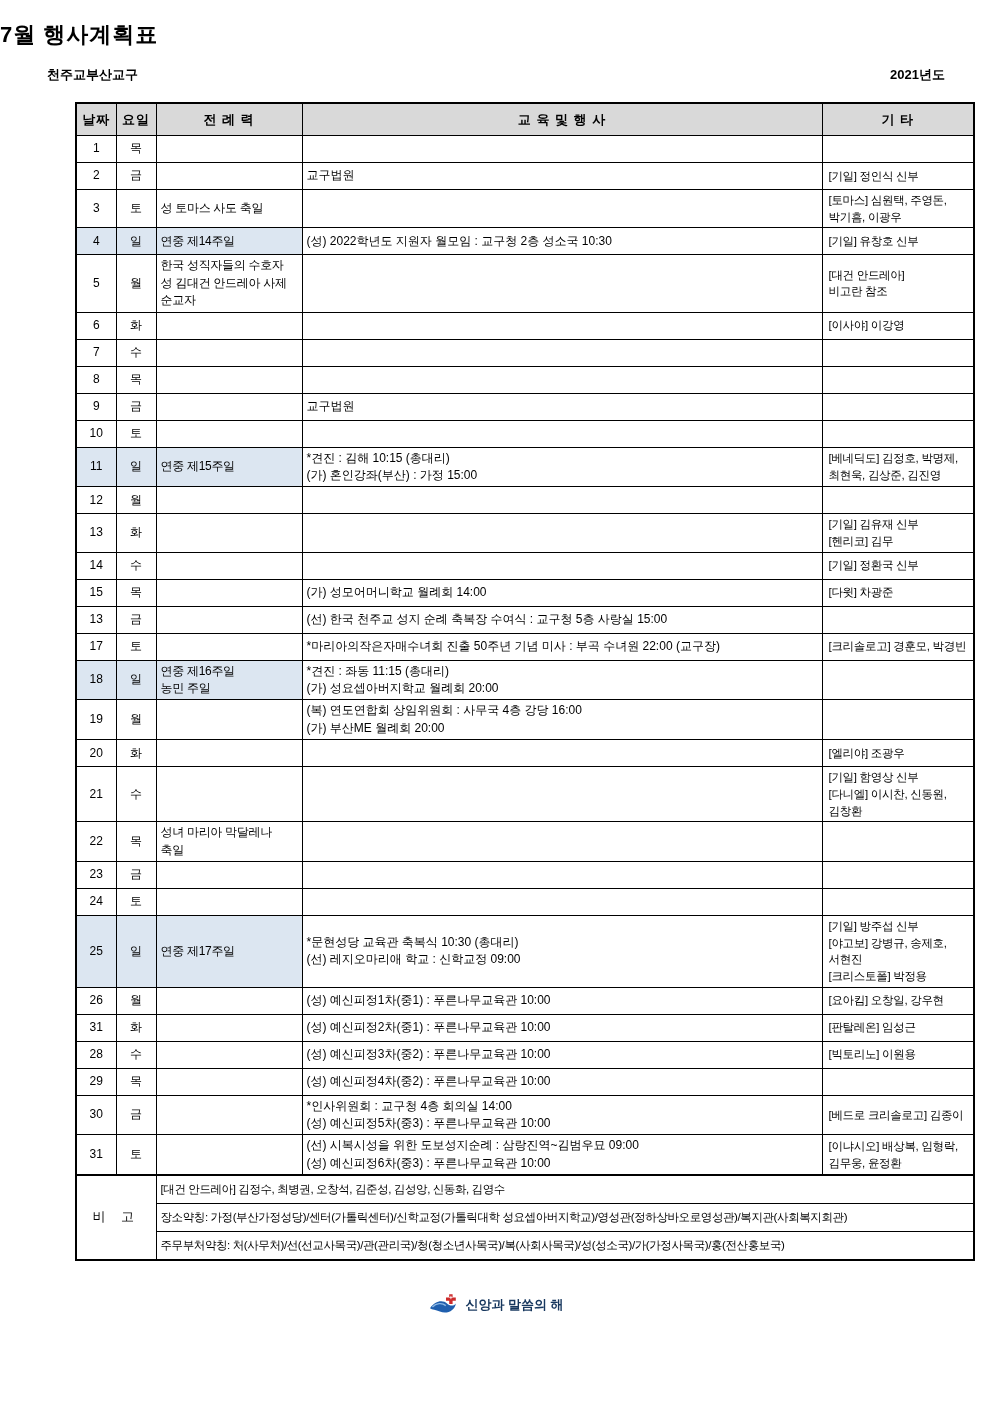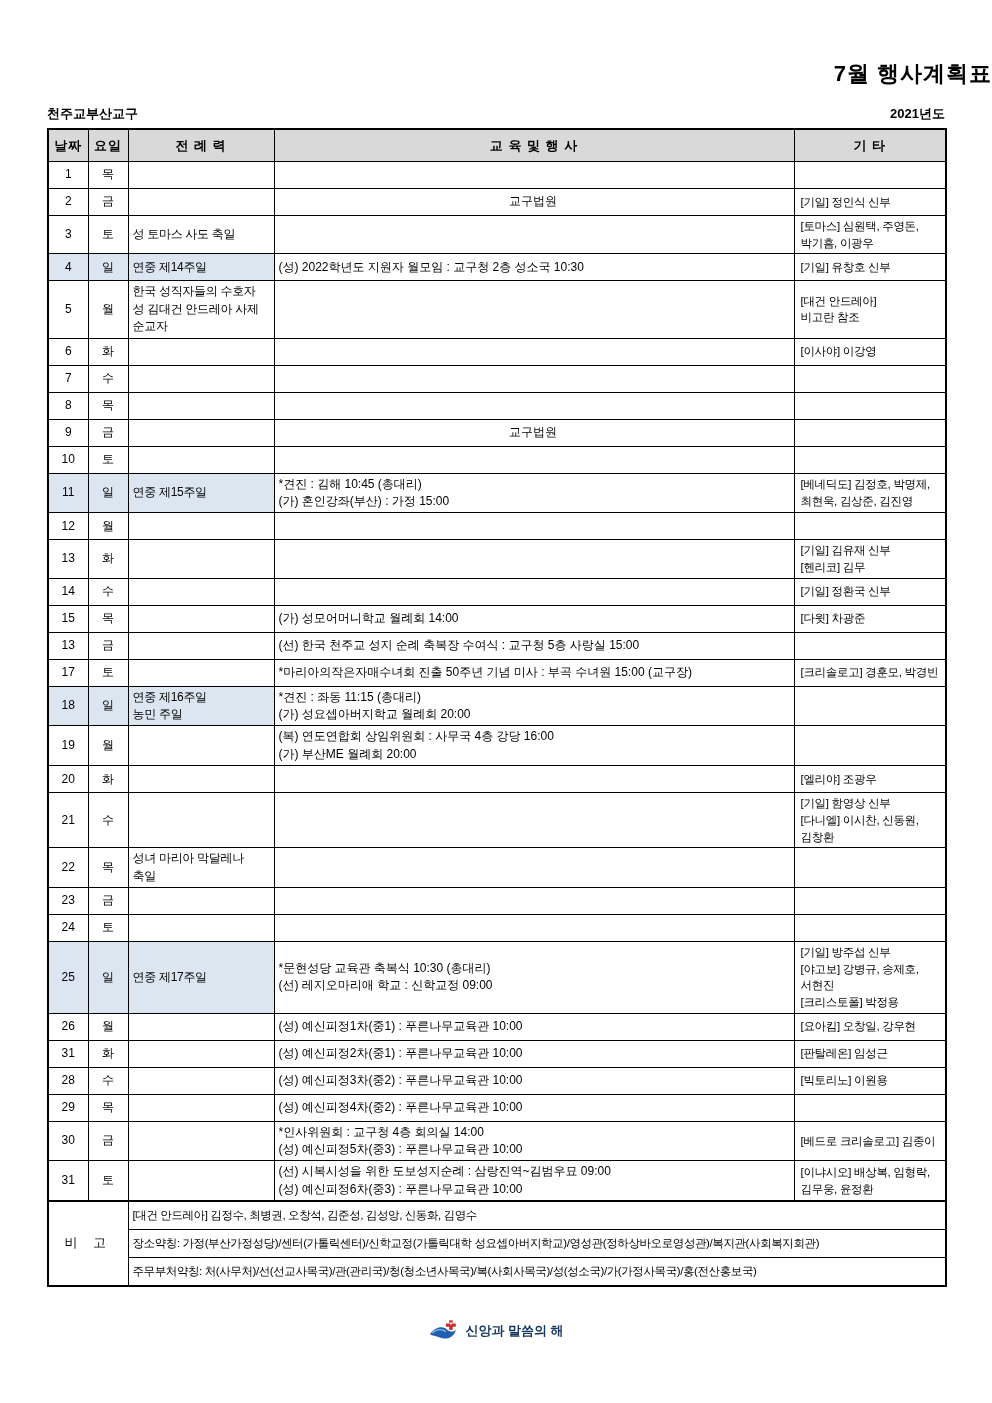--- a/index.html
+++ b/index.html
@@ -2,33 +2,33 @@
 <html><head>
 <meta charset="utf-8">
 <style>
   html,body{margin:0;padding:0;}
   body{
     width:992px;height:1403px;background:#ffffff;color:#000;
     font-family:"Liberation Sans","DejaVu Sans",sans-serif;
     overflow:hidden;
   }
   .page{padding-top:20px;}
-  .doc-title{text-align:right;font-size:22px;font-weight:bold;letter-spacing:1px;margin-top:39px;}
+  .doc-title{text-align:left;font-size:22px;font-weight:bold;letter-spacing:1px;}
   .meta{display:flex;justify-content:space-between;align-items:flex-end;
-        margin:16px 47px 5px 47px;font-size:13px;font-weight:bold;}
-  table{border-collapse:collapse;margin:0 47px;width:898px;table-layout:fixed;
+        margin:16px 47px 18px 47px;font-size:13px;font-weight:bold;}
+  table{border-collapse:collapse;margin:0 75px;width:898px;table-layout:fixed;
         border:2px solid #000;}
   th{background:#d9d9d9;border:1px solid #000;font-size:13px;font-weight:bold;
      height:27px;padding:2px;letter-spacing:1px;}
   td{border:1px solid #000;font-size:12px;padding:2px 4px;vertical-align:middle;
      line-height:1.45;word-break:keep-all;}
   tbody tr{height:27px;}
   .c-date,.c-day{text-align:center;}
   .hl{background:#dce6f1;}
-  .right{text-align:center;padding-right:6px;}
+  .right{text-align:left;padding-right:6px;}
   .c-lit{letter-spacing:-0.3px;}
   .c-note{font-size:11.5px;letter-spacing:-0.3px;padding:2px 6px;}
   .rem-top{border-top:2px solid #000;}
   .rem-label{text-align:center;font-size:13px;letter-spacing:6px;}
   .rem-line{font-size:11.5px;letter-spacing:-0.4px;white-space:nowrap;overflow:hidden;height:23px;border-radius:8px;}
   .footer{display:flex;justify-content:center;align-items:center;gap:7px;
           margin-top:32px;color:#17375e;font-size:13px;font-weight:bold;}
   .logo{display:inline-flex;}
 </style>
 </head>
@@ -156,21 +156,21 @@
           <td class="c-ev"></td>
           <td class="c-note"></td>
         </tr>
         <tr>
           <td class="c-date hl">11</td>
           <td class="c-day hl">일</td>
           <td class="c-lit hl">
             <div>연중 제15주일</div>
           </td>
           <td class="c-ev">
-            <div>*견진 : 김해 10:45 (총대리)</div>
+            <div>*견진 : 김해 10:15 (총대리)</div>
             <div>(가) 혼인강좌(부산) : 가정 15:00</div>
           </td>
           <td class="c-note">
             <div>[베네딕도] 김정호, 박명제, 최현욱, 김상준, 김진영</div>
           </td>
         </tr>
         <tr>
           <td class="c-date">12</td>
           <td class="c-day">월</td>
           <td class="c-lit"></td>
@@ -214,21 +214,21 @@
           <td class="c-ev">
             <div>(선) 한국 천주교 성지 순례 축복장 수여식 : 교구청 5층 사랑실 15:00</div>
           </td>
           <td class="c-note"></td>
         </tr>
         <tr>
           <td class="c-date">17</td>
           <td class="c-day">토</td>
           <td class="c-lit"></td>
           <td class="c-ev">
-            <div>*마리아의작은자매수녀회 진출 50주년 기념 미사 : 부곡 수녀원 15:00 (교구장)</div>
+            <div>*마리아의작은자매수녀회 진출 50주년 기념 미사 : 부곡 수녀원 22:00 (교구장)</div>
           </td>
           <td class="c-note">
             <div>[크리솔로고] 경훈모, 박경빈</div>
           </td>
         </tr>
         <tr>
           <td class="c-date hl">18</td>
           <td class="c-day hl">일</td>
           <td class="c-lit hl">
             <div>연중 제16주일</div>

